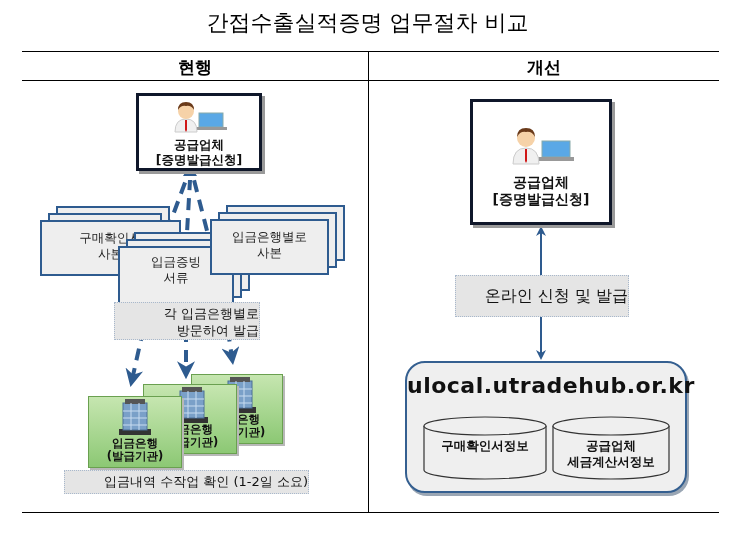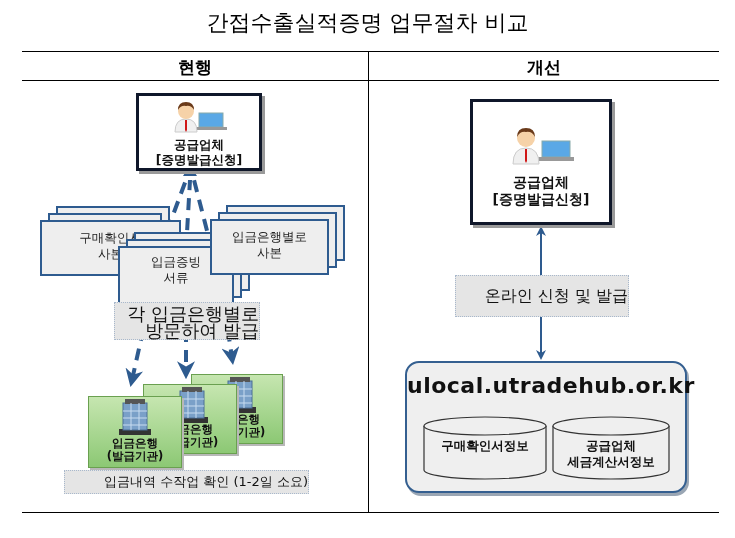--- a/index.html
+++ b/index.html
@@ -9,21 +9,21 @@
   .hline { left:22px; width:697px; height:0; border-top:1.5px solid #000; }
   .vline { left:368px; top:52px; width:0; height:460px; border-left:1px solid #000; }
   .colhead { top:54px; height:26px; text-align:center; font-size:17px; font-weight:bold; line-height:26px; }
   .userbox { background:#ffffff; border:3px solid #0f172a; box-shadow:3px 3px 0 #9a9a9a; text-align:center; }
   .userbox .lbl { font-weight:bold; color:#111; line-height:1.2; }
   .doc { background:#eeeeee; border:2px solid #2e5b8f; }
   .doc .lbl { position:absolute; left:0; right:0; text-align:center; font-size:12.5px; color:#222; line-height:1.2; }
   .notebox { background:#e5e5e5; border:1px dotted #a8b8cc; text-align:right; font-weight:normal; color:#111; }
   .bank { background:linear-gradient(#c6e6b0,#8cc874); border:1px solid #6aa050; box-shadow:2px 2px 0 #b8b8b8; }
   .bank .lbl { position:absolute; left:0; right:0; bottom:4px; text-align:center; font-size:11.5px; font-weight:bold; color:#111; line-height:1.15; }
-  .portal { background:#efefef; border:2.5px solid #345f90; border-radius:14px; box-shadow:2px 3px 0 #9aa6b4; }
+  .portal { background:#efefef; border:2.5px solid #345f90; border-radius:20px; box-shadow:2px 3px 0 #9aa6b4; }
   .portal .url { position:absolute; left:0; right:0; top:10px; text-align:center; font-size:22px; font-weight:bold; letter-spacing:0.5px; color:#111; }
   .db .lbl { position:absolute; left:0; right:0; text-align:center; font-size:12.5px; font-weight:bold; color:#111; line-height:1.25; }
 </style>
 </head>
 <body>
 
 <div class="abs title">간접수출실적증명 업무절차 비교</div>
 
 <div class="abs hline" style="top:51px;"></div>
 <div class="abs hline" style="top:80px;"></div>
@@ -85,21 +85,21 @@
 <div class="abs doc" style="left:118px;top:246px;width:112px;height:55px;">
   <div class="lbl" style="top:6px;">입금증빙</div>
   <div class="lbl" style="top:22px;">서류</div>
 </div>
 
 <div class="abs doc" style="left:210px;top:219px;width:115px;height:52px;">
   <div class="lbl" style="top:8px;">입금은행별로</div>
   <div class="lbl" style="top:24px;">사본</div>
 </div>
 
-<div class="abs notebox" style="left:114px;top:302px;width:146px;height:38px;font-size:18px;line-height:17px;padding-top:2px;box-sizing:border-box;">
+<div class="abs notebox" style="left:114px;top:302px;width:146px;height:38px;font-size:13px;line-height:17px;padding-top:2px;box-sizing:border-box;">
   <div>각 입금은행별로</div>
   <div>방문하여 발급</div>
 </div>
 
 <div class="abs bank" style="left:191px;top:374px;width:90px;height:68px;">
   <svg class="abs" style="left:28px;top:2px;" width="40" height="38">
     <rect x="4" y="30" width="32" height="6" fill="#333"></rect>
     <rect x="8" y="4" width="24" height="27" fill="#7aa0c8" stroke="#4a6e96"></rect>
     <rect x="10" y="0" width="20" height="5" fill="#555"></rect>
     <path d="M8,12 H32 M8,19 H32 M8,26 H32 M16,4 V31 M24,4 V31" stroke="#c8dcf0" stroke-width="1"></path>

